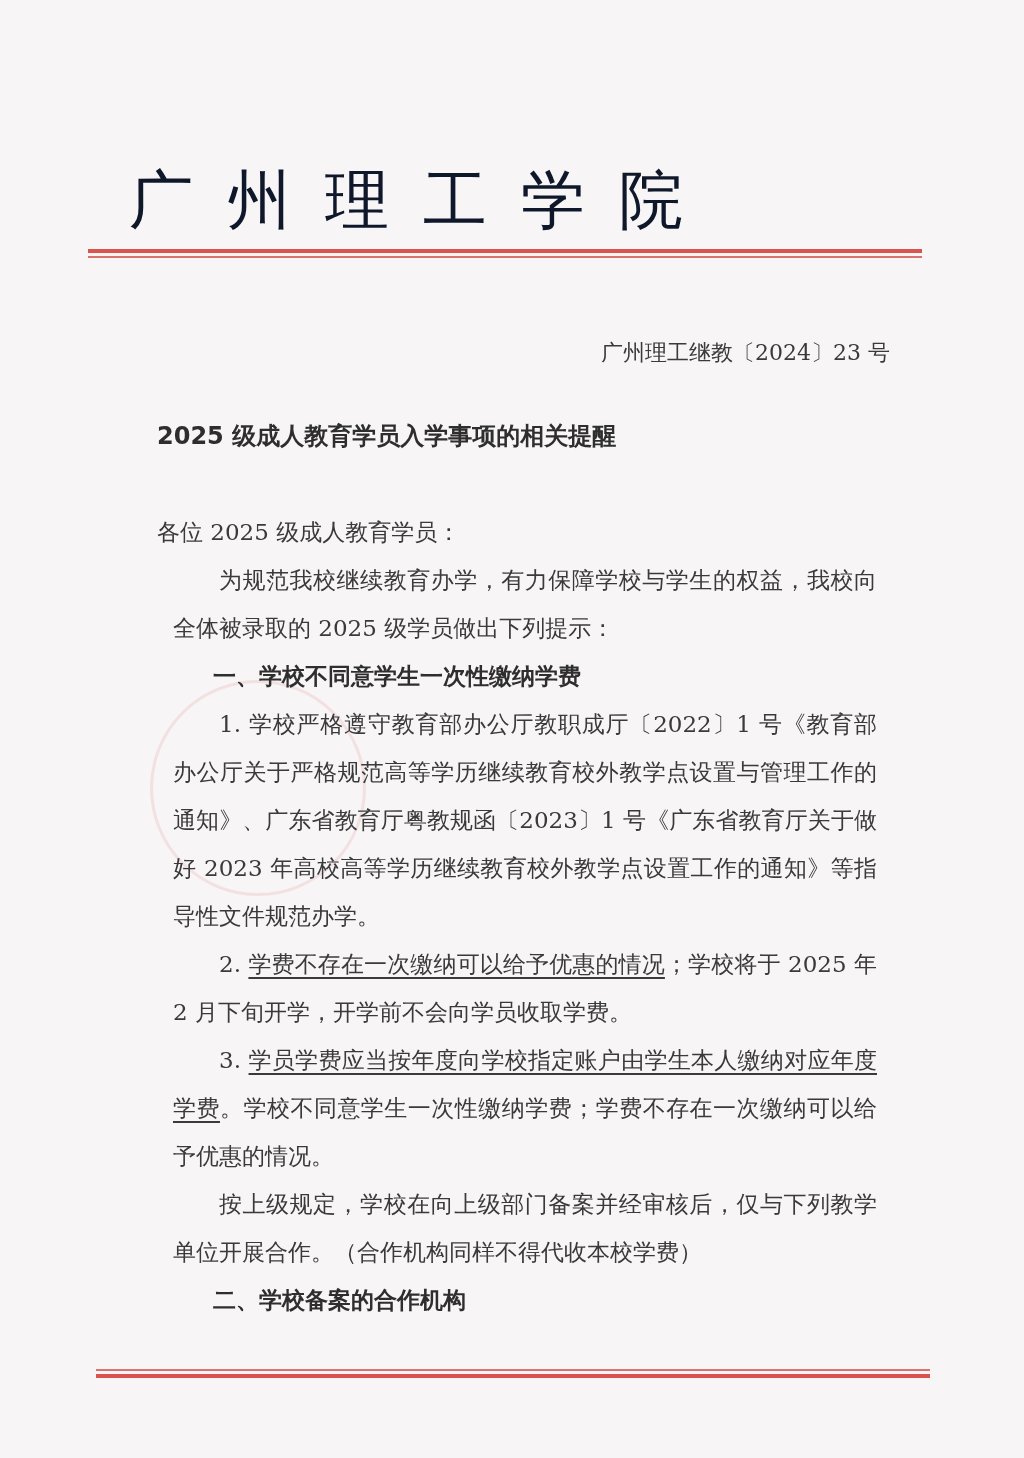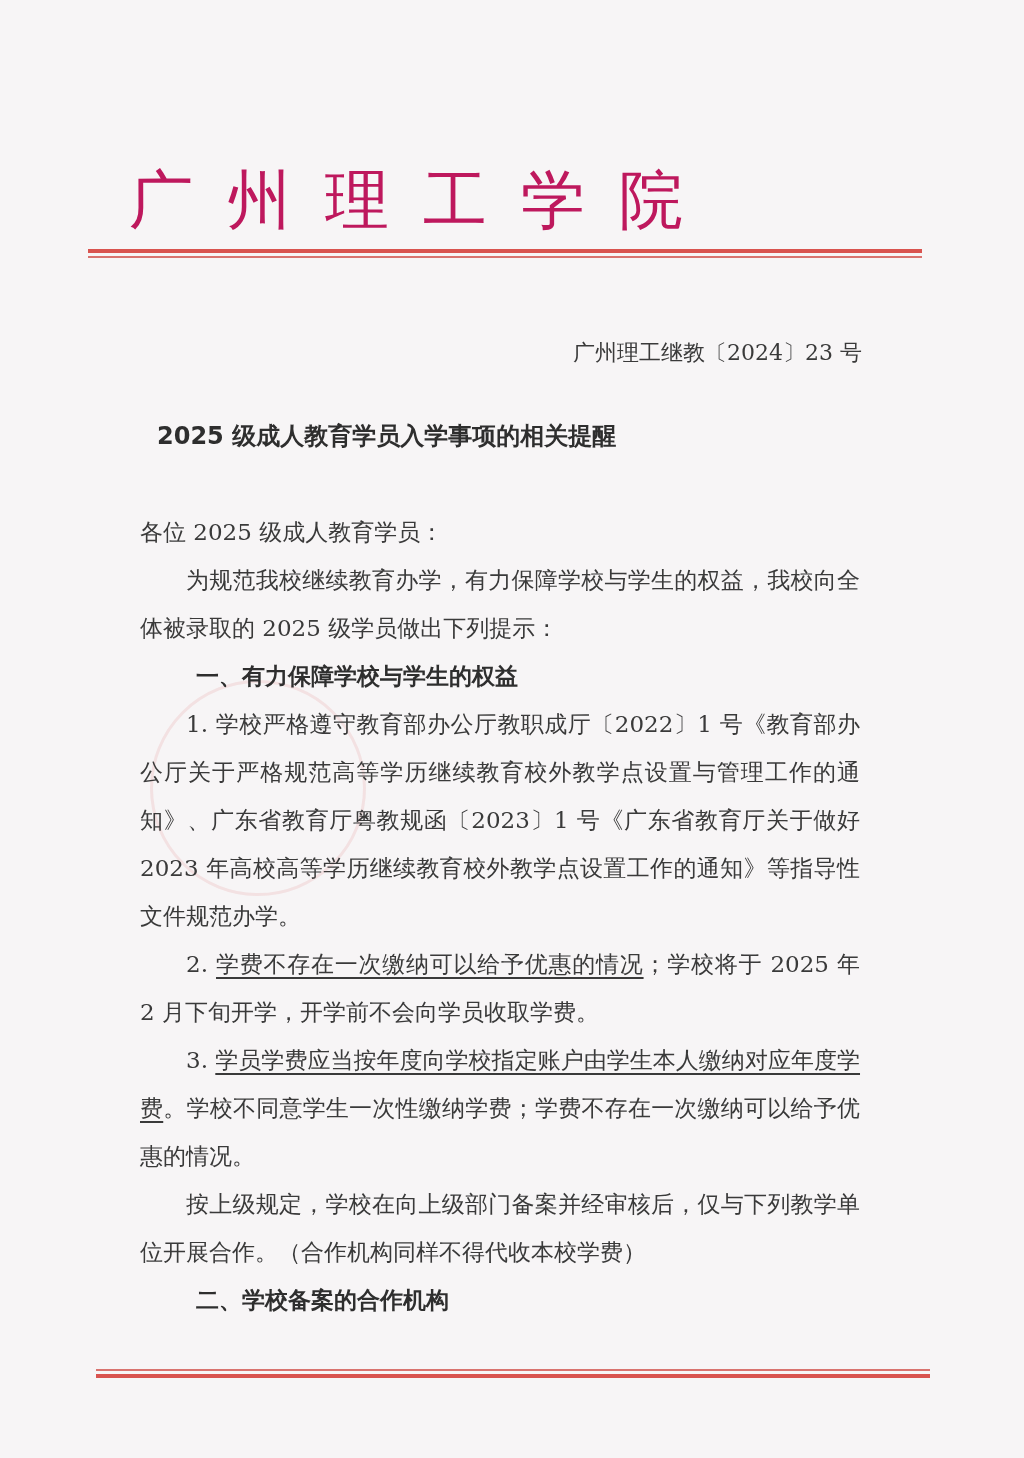--- a/index.html
+++ b/index.html
@@ -9,50 +9,50 @@
       position: relative;
       overflow: hidden;
       font-family: "DejaVu Serif", "Liberation Serif", serif;
       color: #3a3a3a;
     }
     .page { position: absolute; inset: 0; }
     .letterhead {
       position: absolute; top: 160px; left: 0; width: 812px;
       text-align: center;
       font-family: "DejaVu Serif", "Liberation Serif", serif;
-      font-size: 64px; color: #be185d; letter-spacing: 0;
+      font-size: 64px; color: #0f172a; letter-spacing: 0;
       line-height: 80px;
     }
     .letterhead span { display: inline-block; width: 98px; text-align: center; }
     .red-rule-top {
       position: absolute; left: 88px; width: 834px; top: 249px;
     }
     .red-rule-top .thick { height: 4px; background: #d9534f; }
     .red-rule-top .thin { height: 2px; background: #d9736f; margin-top: 3px; }
     .red-rule-bottom {
       position: absolute; left: 96px; width: 834px; top: 1369px;
     }
     .red-rule-bottom .thin { height: 2px; background: #d9736f; }
     .red-rule-bottom .thick { height: 4px; background: #d9534f; margin-top: 3px; }
     .doc-number {
-      position: absolute; top: 338px; right: 162px;
+      position: absolute; top: 338px; right: 134px;
       font-size: 22px; color: #3a3a3a;
     }
     .doc-title {
       position: absolute; top: 420px; left: 157px; width: 740px;
       font-family: "DejaVu Sans", "Liberation Sans", sans-serif;
       font-weight: bold; font-size: 24px; color: #2e2e2e;
     }
     .body-text {
-      position: absolute; left: 140px; width: 720px;
+      position: absolute; left: 157px; width: 720px;
       font-size: 23px; line-height: 48px; color: #3a3a3a;
       text-align: justify;
     }
     .p { margin: 0; }
-    .indent { text-indent: 46px; }
+    .indent { text-indent: 46px; margin-left: 16px; }
     .heading {
       font-family: "DejaVu Sans", "Liberation Sans", sans-serif;
       font-weight: bold; font-size: 23px; text-indent: 56px; color: #2e2e2e;
     }
     .ul { text-decoration: underline; text-underline-offset: 5px; }
     .stamp {
       position: absolute; left: 150px; top: 680px; width: 210px; height: 210px;
       border-radius: 50%;
       border: 3px solid rgba(217, 83, 79, 0.12);
       pointer-events: none;
@@ -74,21 +74,21 @@
 
   <div class="stamp"></div>
 
   <div class="doc-number">广州理工继教〔2024〕23 号</div>
 
   <div class="doc-title">2025 级成人教育学员入学事项的相关提醒</div>
 
   <div class="body-text" style="top:508px;">
     <p class="p">各位 2025 级成人教育学员：</p>
     <p class="p indent">为规范我校继续教育办学，有力保障学校与学生的权益，我校向全体被录取的 2025 级学员做出下列提示：</p>
-    <p class="p heading">一、有力保障学校与学生的权益</p>
+    <p class="p heading">一、学校不同意学生一次性缴纳学费</p>
     <p class="p indent">1. 学校严格遵守教育部办公厅教职成厅〔2022〕1 号《教育部办公厅关于严格规范高等学历继续教育校外教学点设置与管理工作的通知》、广东省教育厅粤教规函〔2023〕1 号《广东省教育厅关于做好 2023 年高校高等学历继续教育校外教学点设置工作的通知》等指导性文件规范办学。</p>
     <p class="p indent"><span>2. </span><span class="ul">学费不存在一次缴纳可以给予优惠的情况</span><span>；学校将于 2025 年 2 月下旬开学，开学前不会向学员收取学费。</span></p>
     <p class="p indent"><span>3. </span><span class="ul">学员学费应当按年度向学校指定账户由学生本人缴纳对应年度学费</span><span>。学校不同意学生一次性缴纳学费；学费不存在一次缴纳可以给予优惠的情况。</span></p>
     <p class="p indent">按上级规定，学校在向上级部门备案并经审核后，仅与下列教学单位开展合作。（合作机构同样不得代收本校学费）</p>
     <p class="p heading">二、学校备案的合作机构</p>
   </div>
 
   <div class="red-rule-bottom">
     <div class="thin"></div>
     <div class="thick"></div>

